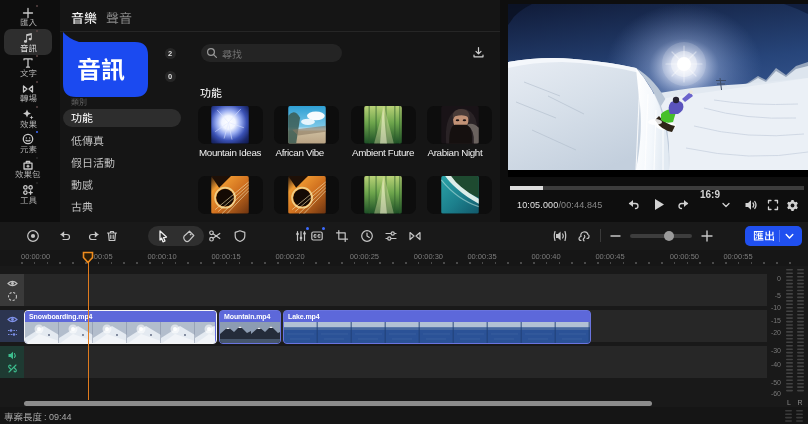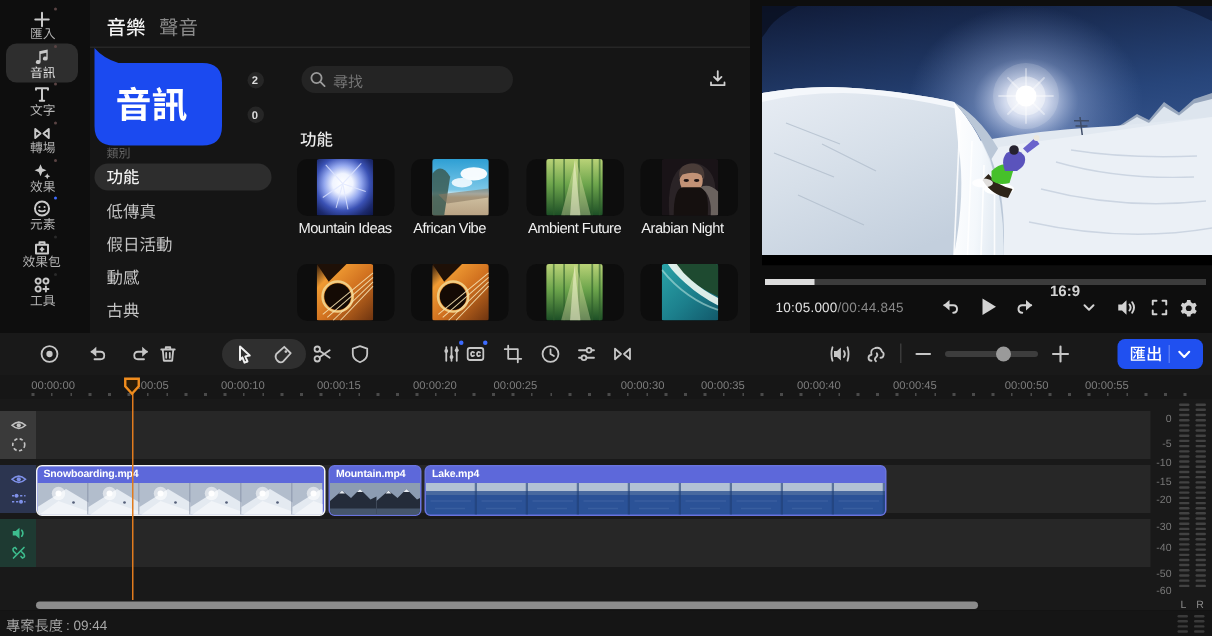--- a/index.html
+++ b/index.html
@@ -498,26 +498,26 @@
       <path stroke="#c6c6c6" stroke-width="1.4" stroke-linecap="round" d="M6 1V11M1 6H11"></path>
     </svg>
 <div class="abs" style="left:745px;top:226px;width:57px;height:20px;background:#2050f0;border-radius:5px"></div>
 <svg class="abs" style="left:752.5px;top:229px" width="22.0" height="15" viewBox="0 -11 22.0 15">
       <path fill="#fff" d="M2.3 -1.4 3.0 -0.8C3.5 -1.5 4.0 -2.4 4.4 -3.2L3.8 -3.8C3.3 -3.0 2.7 -2.0 2.3 -1.4ZM2.5 -7.3C3.1 -7.0 3.7 -6.6 4.0 -6.3L4.6 -6.9C4.3 -7.2 3.6 -7.6 3.1 -7.9ZM7.2 -7.5C7.3 -7.3 7.5 -6.9 7.6 -6.6H6.1C6.3 -7.0 6.4 -7.3 6.6 -7.7L5.7 -8.0C5.3 -6.8 4.7 -5.8 4.0 -5.0C3.6 -5.3 3.0 -5.7 2.5 -5.9L2.0 -5.3C2.5 -5.0 3.2 -4.6 3.5 -4.2L3.9 -4.8C4.1 -4.6 4.3 -4.3 4.4 -4.1C4.7 -4.3 4.9 -4.6 5.0 -4.9V-0.7H6.0V-1.1H10.2V-2.0H8.3V-2.8H9.8V-3.5H8.3V-4.3H9.8V-5.0H8.3V-5.8H10.1V-6.6H8.7C8.5 -7.0 8.3 -7.4 8.1 -7.8ZM6.0 -4.3H7.4V-3.5H6.0ZM6.0 -5.0V-5.8H7.4V-5.0ZM6.0 -2.8H7.4V-2.0H6.0ZM0.9 -8.9V0.5H10.5V-0.4H1.9V-8.0H10.3V-8.9Z M12.1 -3.8V0.3H19.8V0.9H20.9V-3.8H19.8V-0.7H17.1V-4.4H20.5V-8.3H19.3V-5.4H17.1V-9.3H15.9V-5.4H13.7V-8.3H12.6V-4.4H15.9V-0.7H13.2V-3.8Z"></path>
     </svg>
 <div class="abs" style="left:778.5px;top:230px;width:1px;height:12px;background:#5478f4"></div>
 <svg class="abs" style="left:785px;top:233px" width="9" height="7" viewBox="0 0 9 7">
       <path stroke="#fff" stroke-width="1.4" fill="none" stroke-linecap="round" stroke-linejoin="round" d="M1.2 1.5L4.5 5L7.8 1.5"></path>
     </svg>
-<div class="abs" style="left:0;top:252px;width:50px;text-align:right;color:#7d7d7d;font-size:7.5px">00:00:00</div>
+<div class="abs" style="left:21px;top:252px;width:50px;text-align:left;color:#7d7d7d;font-size:7.5px">00:00:00</div>
     <div class="abs" style="left:73px;top:252px;width:50px;text-align:center;color:#7d7d7d;font-size:7.5px">00:00:05</div>
     <div class="abs" style="left:137px;top:252px;width:50px;text-align:center;color:#7d7d7d;font-size:7.5px">00:00:10</div>
     <div class="abs" style="left:201px;top:252px;width:50px;text-align:center;color:#7d7d7d;font-size:7.5px">00:00:15</div>
     <div class="abs" style="left:265px;top:252px;width:50px;text-align:center;color:#7d7d7d;font-size:7.5px">00:00:20</div>
-    <div class="abs" style="left:329px;top:252px;width:50px;text-align:left;color:#7d7d7d;font-size:7.5px">00:00:25</div>
+    <div class="abs" style="left:329px;top:252px;width:50px;text-align:right;color:#7d7d7d;font-size:7.5px">00:00:25</div>
     <div class="abs" style="left:393px;top:252px;width:50px;text-align:right;color:#7d7d7d;font-size:7.5px">00:00:30</div>
     <div class="abs" style="left:457px;top:252px;width:50px;text-align:center;color:#7d7d7d;font-size:7.5px">00:00:35</div>
     <div class="abs" style="left:521px;top:252px;width:50px;text-align:center;color:#7d7d7d;font-size:7.5px">00:00:40</div>
     <div class="abs" style="left:585px;top:252px;width:50px;text-align:center;color:#7d7d7d;font-size:7.5px">00:00:45</div>
     <div class="abs" style="left:649px;top:252px;width:50px;text-align:right;color:#7d7d7d;font-size:7.5px">00:00:50</div>
     <div class="abs" style="left:713px;top:252px;width:50px;text-align:center;color:#7d7d7d;font-size:7.5px">00:00:55</div>
 <div class="abs" style="left:21.0px;top:262px;width:1.5px;height:2px;background:#4a4a4a"></div>
     <div class="abs" style="left:33.8px;top:262px;width:1.5px;height:2px;background:#4a4a4a"></div>
     <div class="abs" style="left:46.6px;top:262px;width:1.5px;height:2px;background:#4a4a4a"></div>
     <div class="abs" style="left:59.4px;top:262px;width:1.5px;height:2px;background:#4a4a4a"></div>

